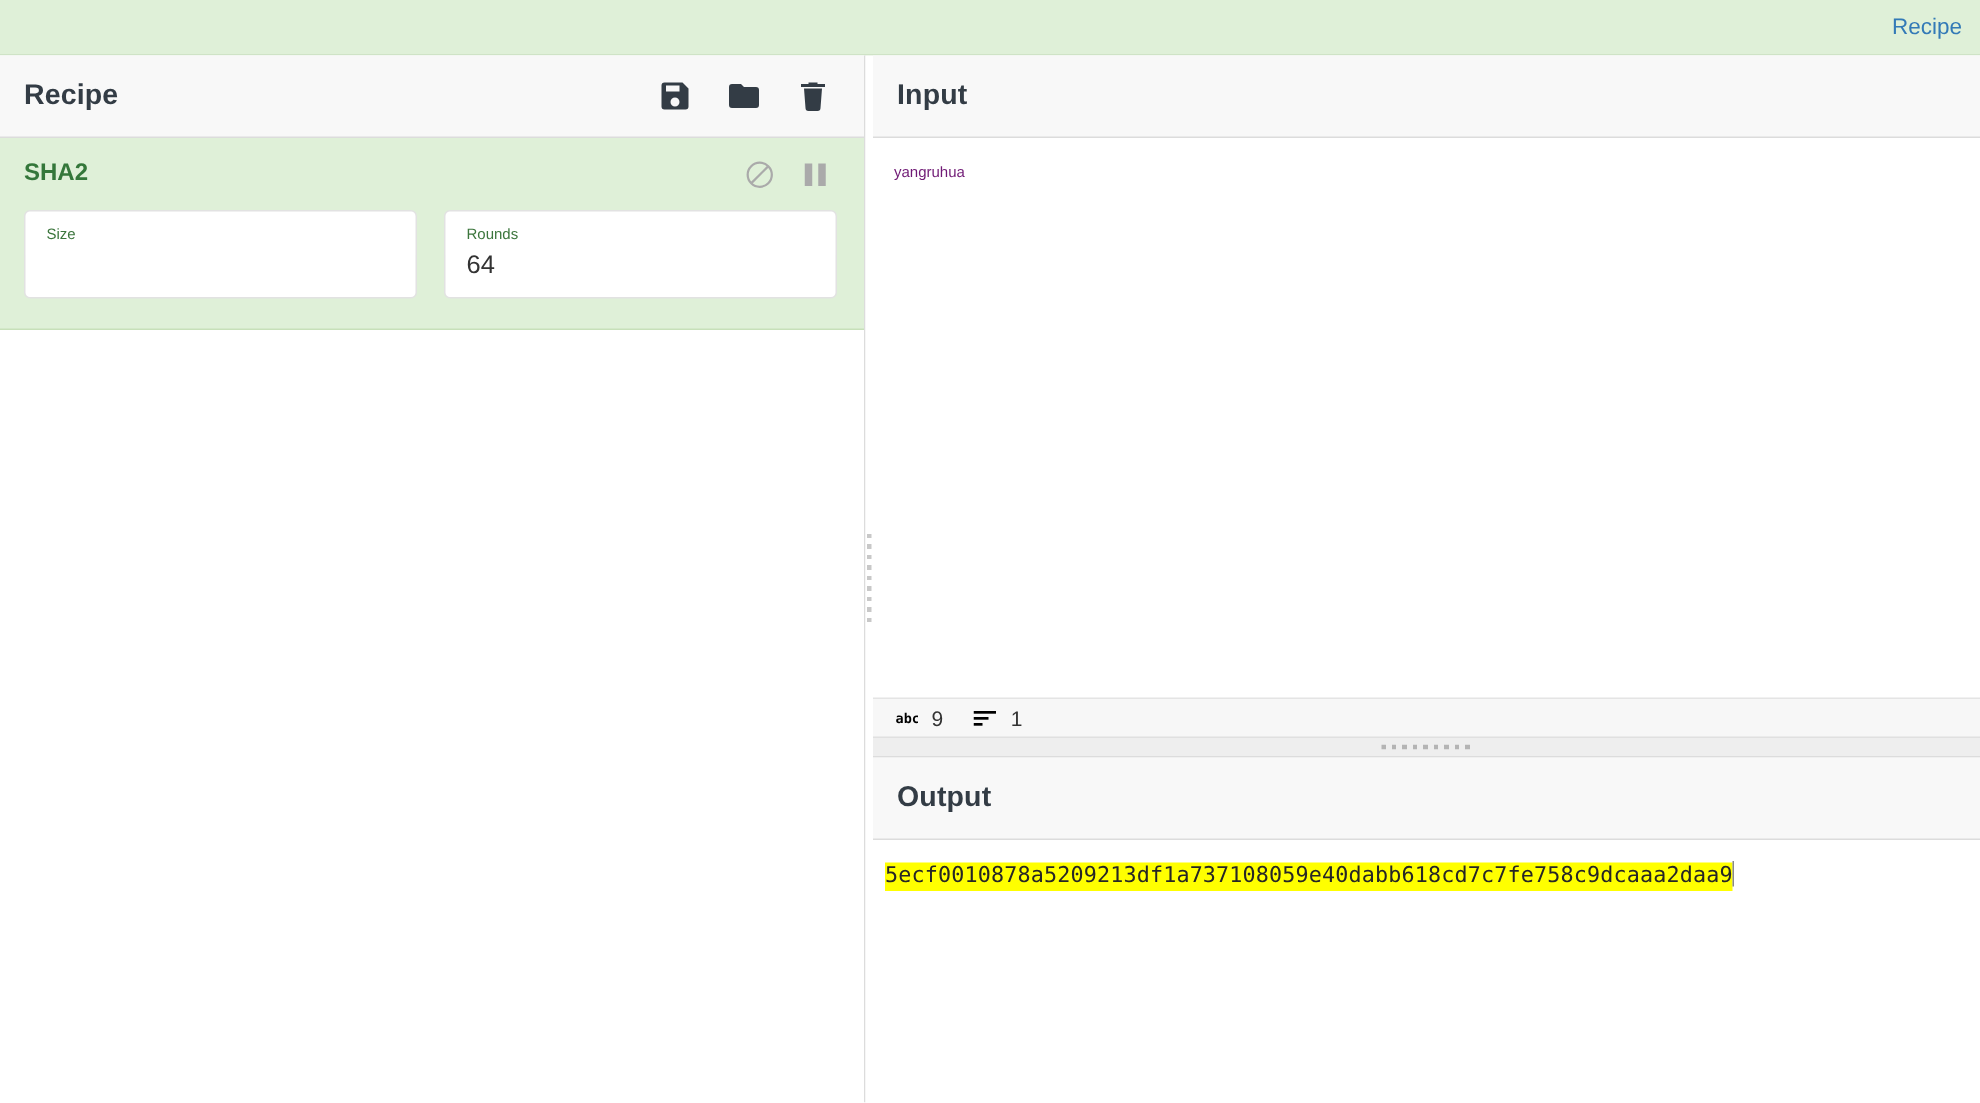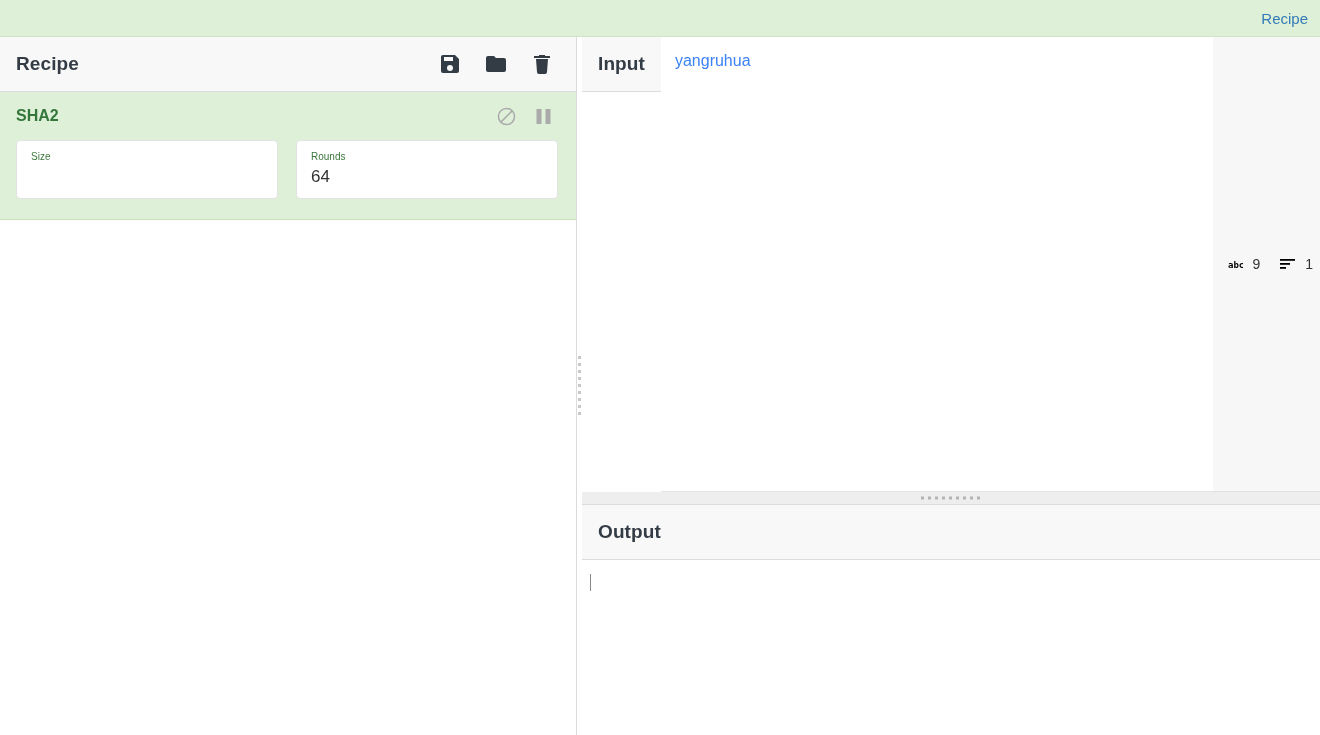--- a/index.html
+++ b/index.html
@@ -193,29 +193,30 @@
     width: 738px;
     height: 698px;
     display: flex;
     flex-direction: column;
     background: #ffffff;
   }
 
   #input-section {
     flex: 0 0 455px;
     display: flex;
+    flex-direction: column;
     position: relative;
   }
   #input-text {
     flex: 1 1 auto;
     background: #ffffff;
     border-bottom: 1px solid #e4e4e4;
     padding: 14px 14px 12px 14px;
-    font-size: 16px;
-    color: #3b82f6;
+    font-size: 10px;
+    color: #701a75;
     line-height: 20px;
     overflow: hidden;
     cursor: text;
   }
   #input-status {
     flex: 0 0 26px;
     background: #f7f7f7;
     border-bottom: 1px solid #e0e0e0;
     display: flex;
     align-items: center;
@@ -386,19 +387,19 @@
 
       <div id="h-splitter">
         <div class="grip"></div>
       </div>
 
       <div id="output-section">
         <div class="pane-title">
           <h2>Output</h2>
         </div>
         <div id="output-text">
-          <span class="caret"></span>
+          <span class="hash">5ecf0010878a5209213df1a737108059e40dabb618cd7c7fe758c9dcaaa2daa9</span><span class="caret"></span>
         </div>
       </div>
 
     </div>
   </div>
 </div>
 
 </body></html>

